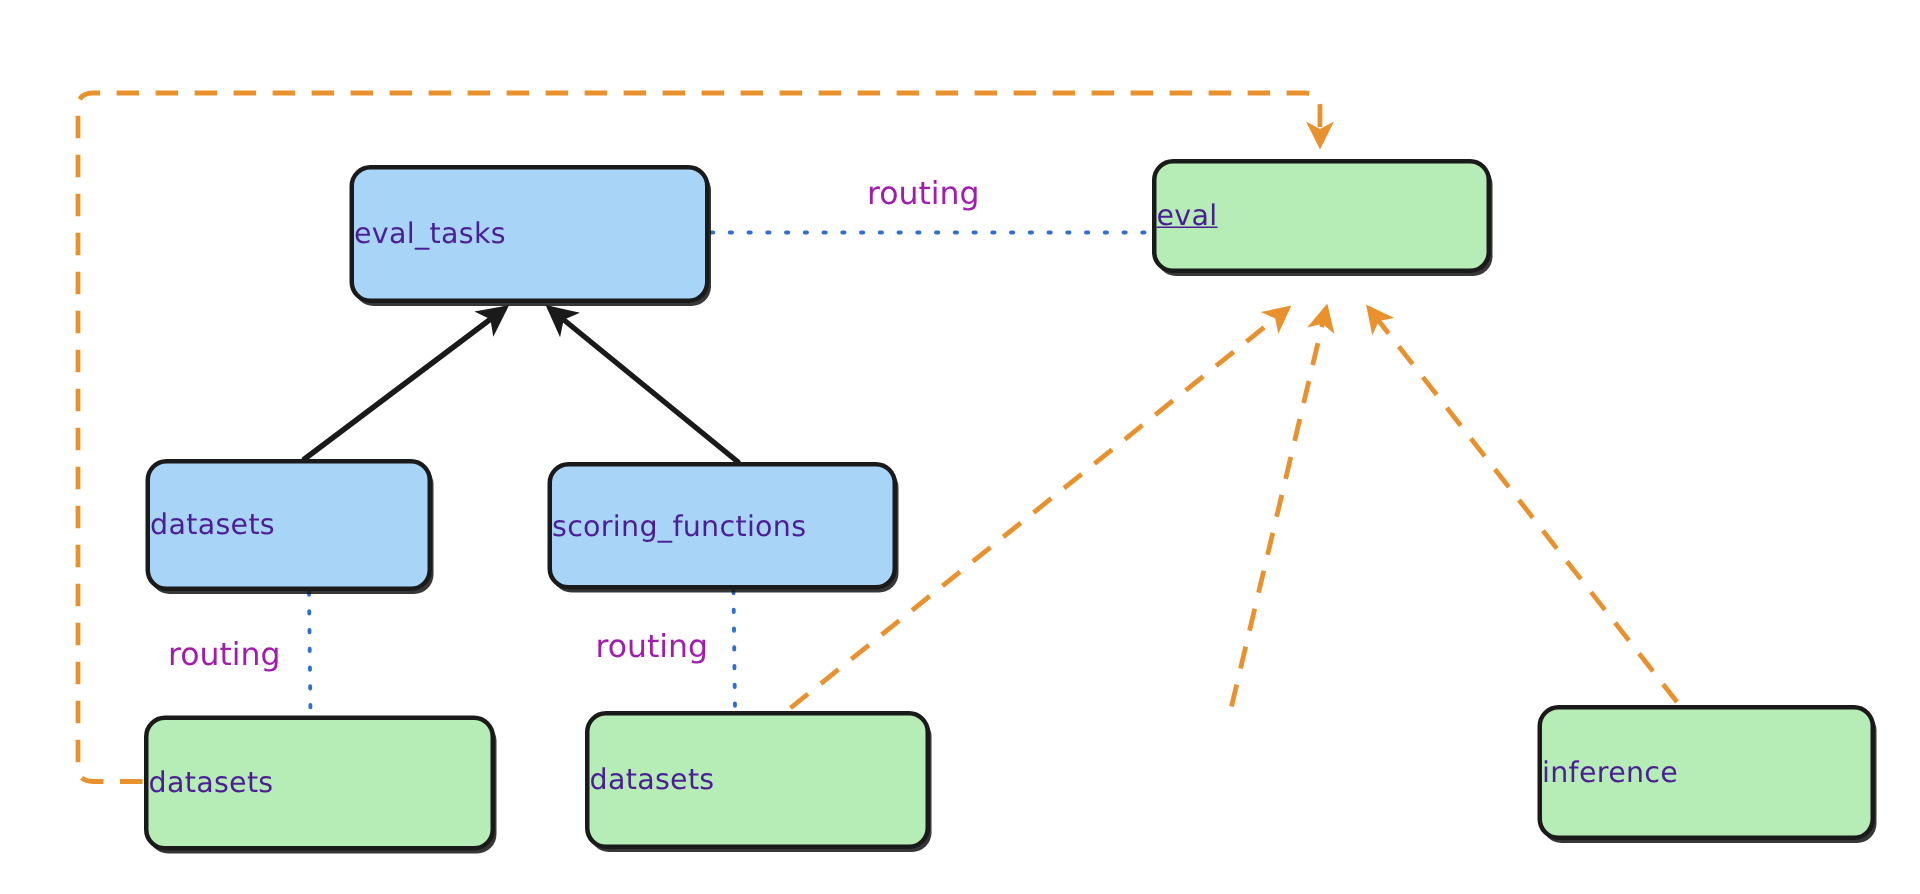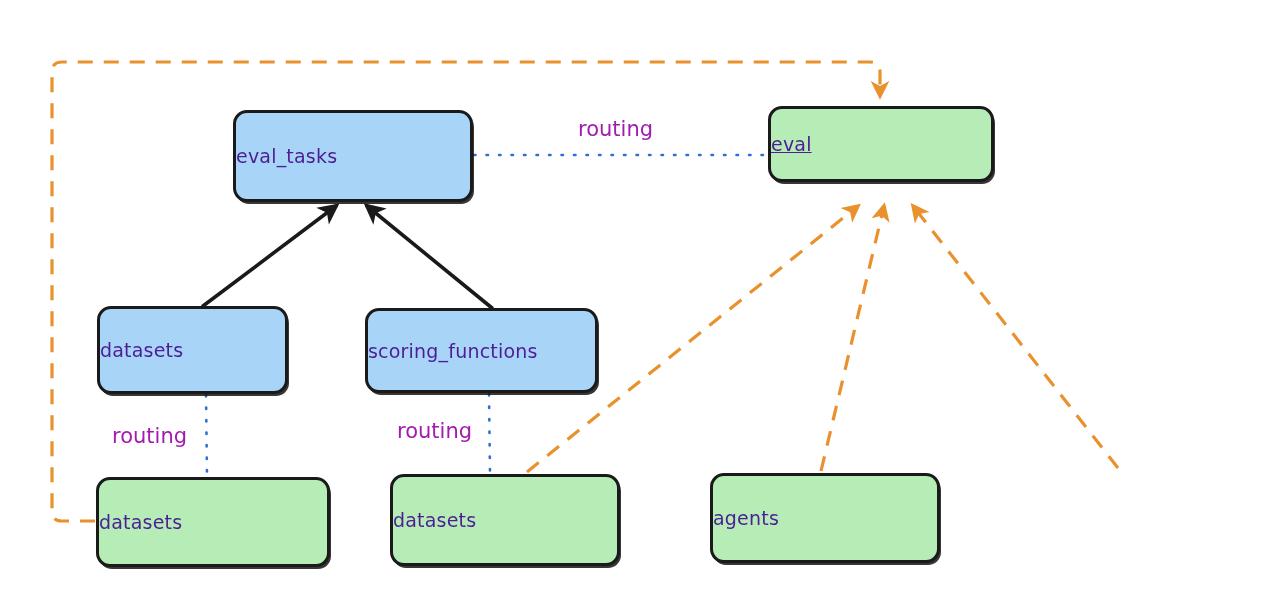--- a/index.html
+++ b/index.html
@@ -100,24 +100,24 @@
   </div>
 
   <div class="node green" style="left:96px; top:477px; width:234px; height:90px;">
     <span>datasets</span>
   </div>
 
   <div class="node green" style="left:390px; top:474px; width:230px; height:92px;">
     <span>datasets</span>
   </div>
 
-  <div class="node green" style="left:710px; top:473px; width:230px; height:90px;">
-    <span>agents</span>
+
+  <div class="node green" style="left:1025px; top:470px; width:225px; height:90px;">
+    <span>inference</span>
   </div>
-
 
   <div class="edge-label" style="left:578px; top:117px;">routing</div>
 
   <div class="edge-label" style="left:112px; top:424px;">routing</div>
 
   <div class="edge-label" style="left:397px; top:419px;">routing</div>
 
 </div>
 
 </body></html>

